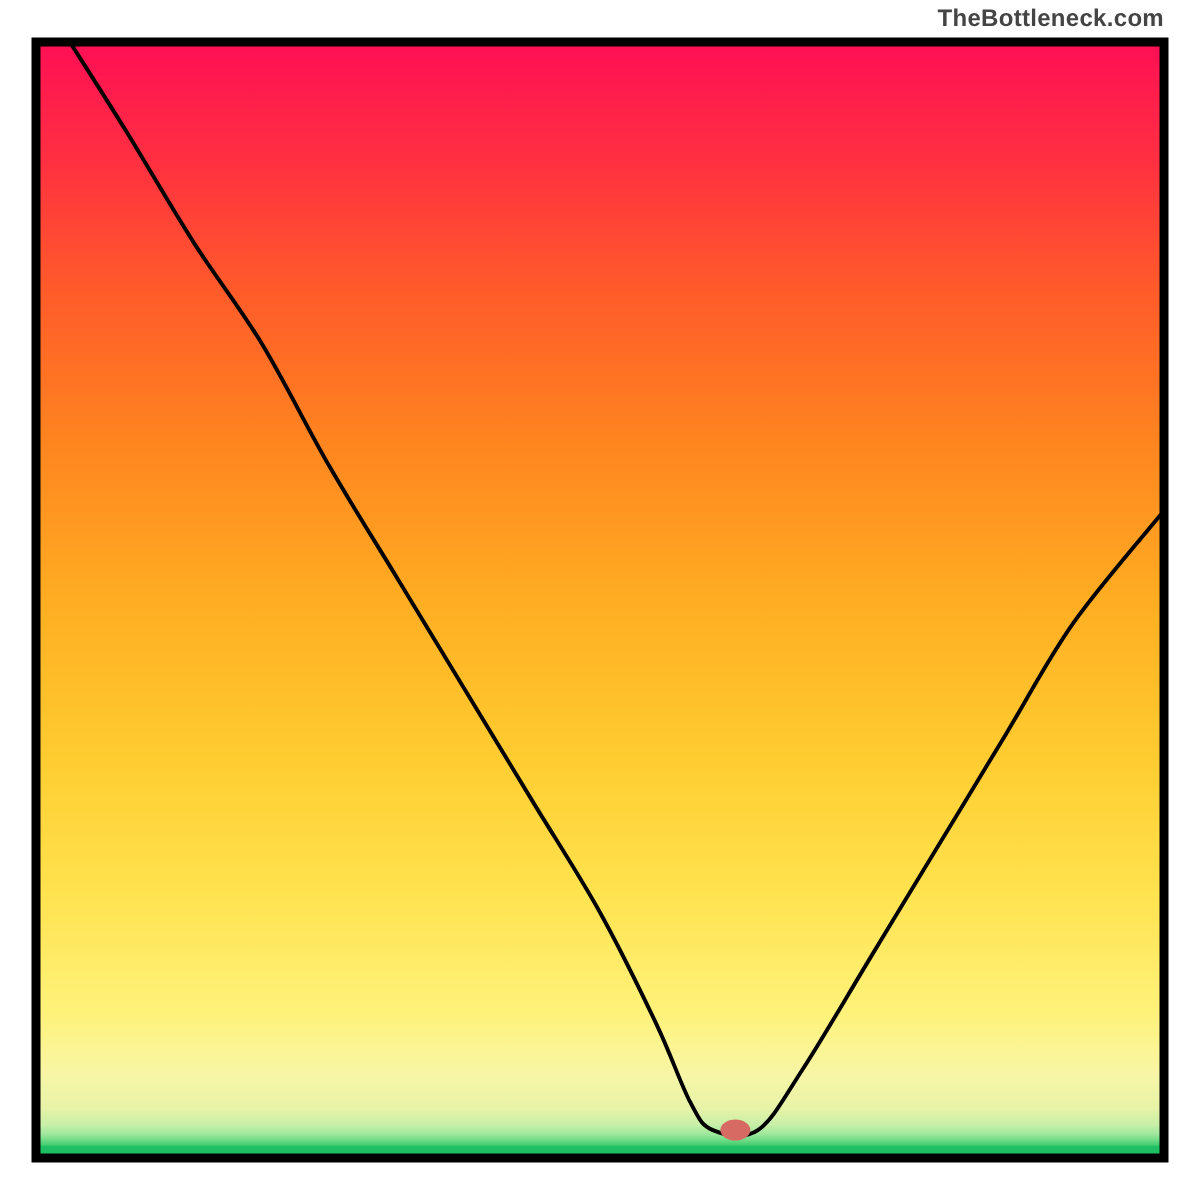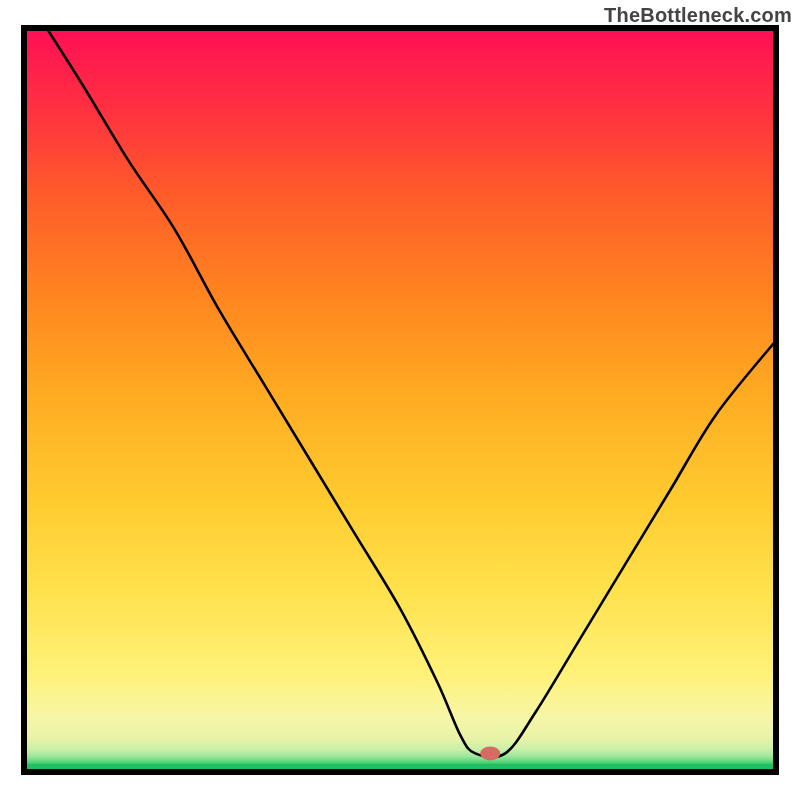--- a/index.html
+++ b/index.html
@@ -12,22 +12,22 @@
     overflow: hidden;
   }
   .stage {
     position: relative;
     width: 800px;
     height: 800px;
   }
   .watermark {
     position: absolute;
     top: 4px;
-    right: 8px;
-    font-size: 20px;
+    right: 24px;
+    font-size: 16px;
     font-weight: 600;
     color: #444;
     letter-spacing: 0.2px;
     z-index: 30;
   }
   svg.chart {
     position: absolute;
     left: 0;
     top: 0;
     width: 800px;

